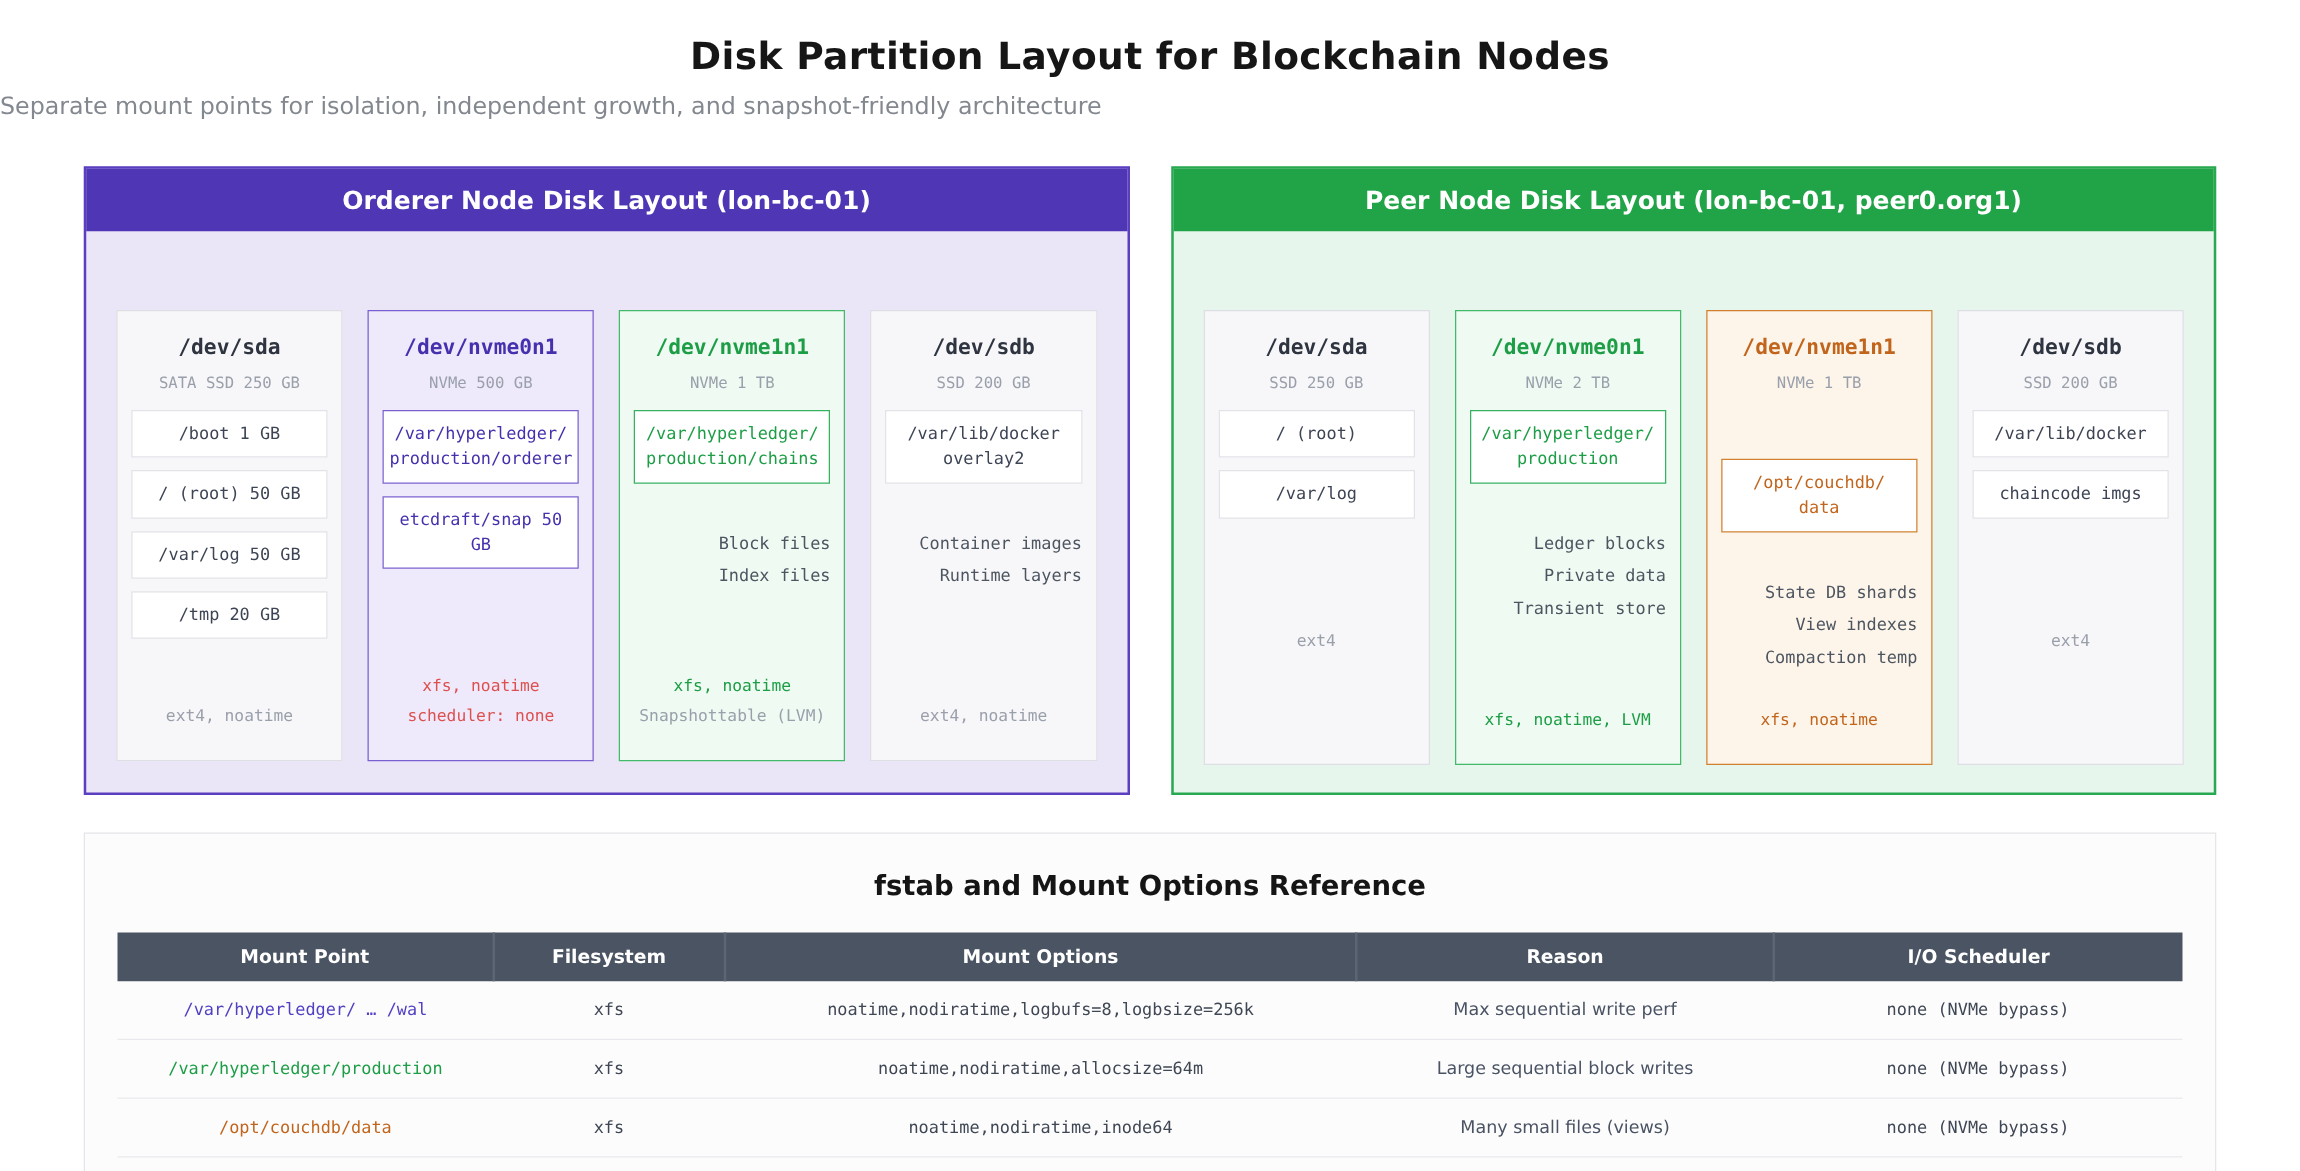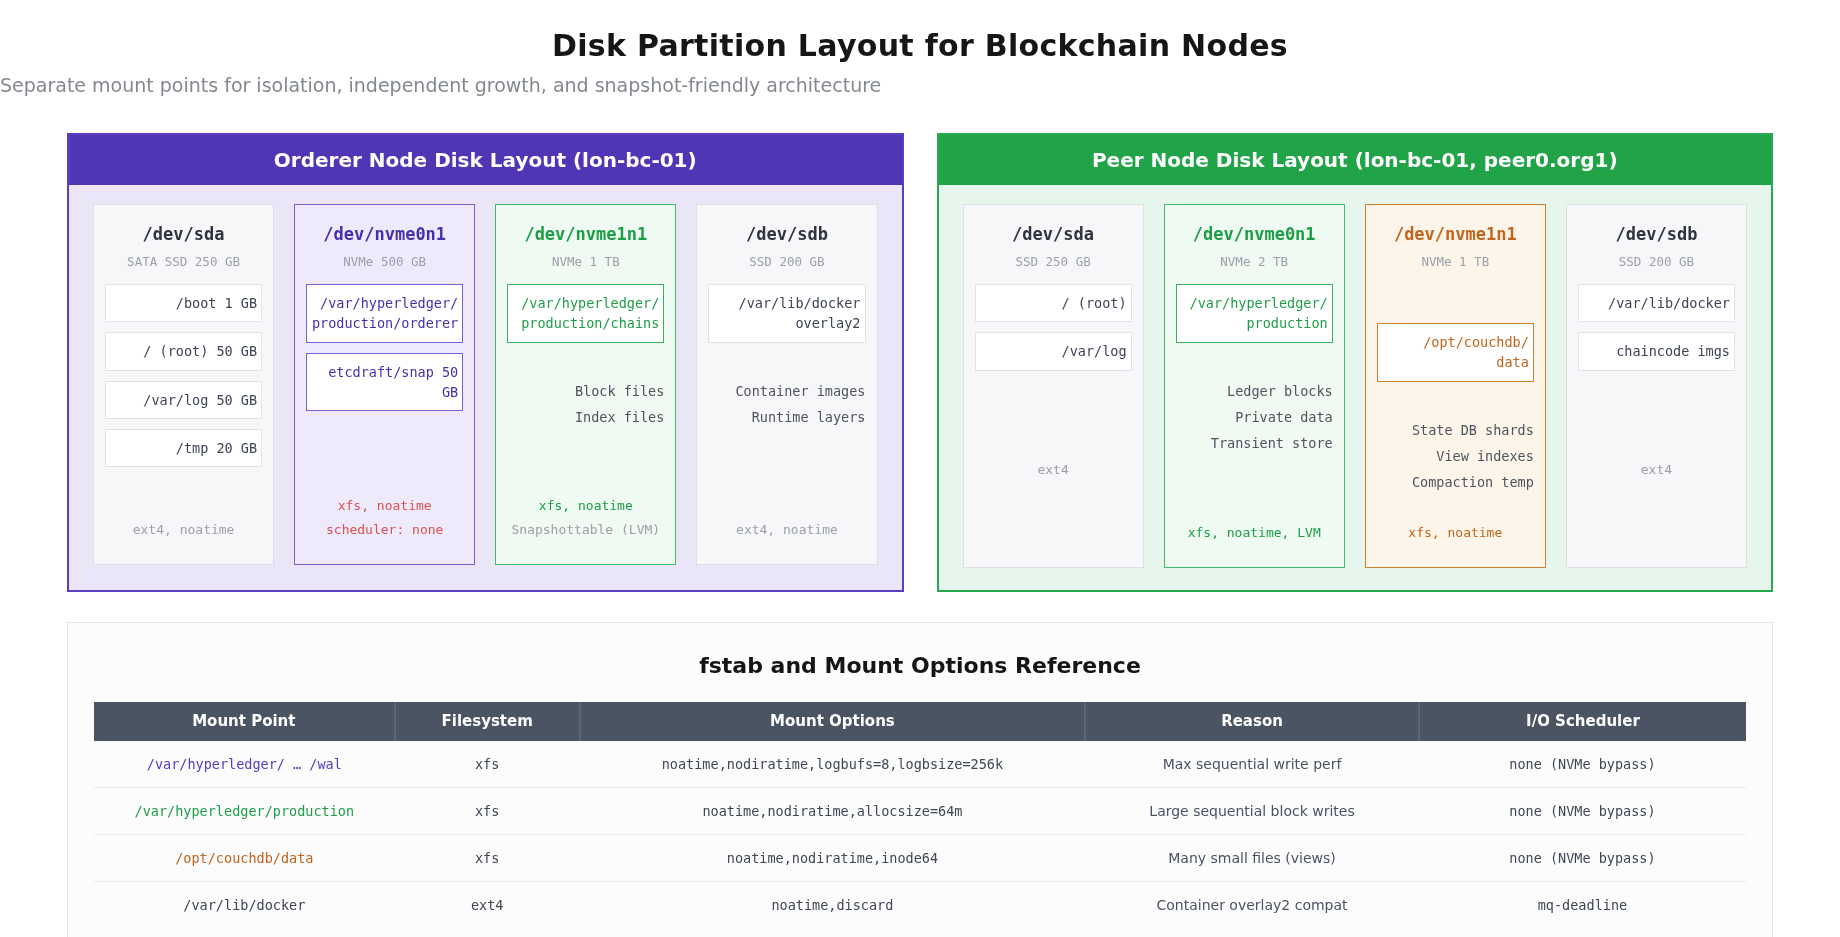--- a/index.html
+++ b/index.html
@@ -6,21 +6,21 @@
   html, body { margin:0; padding:0; }
   body {
     width: 1840px; height: 937px; background: #ffffff; overflow: hidden;
     font-family: "DejaVu Sans", "Liberation Sans", sans-serif;
   }
 
   .page-title { text-align:center; margin:28px 0 0; font-size:30px; font-weight:bold; color:#161616; letter-spacing:.3px; }
   .page-subtitle { text-align:left; margin-top:11px; font-size:19px; color:#83888f; }
 
   .panels-row { display:flex; gap:33px; margin:37px 67px 0; }
-  .panel { flex:1; border:2px solid #4d7c0f; display:flex; flex-direction:column; }
+  .panel { flex:1; border:2px solid #4d7c0f; display:flex; flex-direction:column;gap:44px; }
   .panel-orderer { border-color: var(--orderer_border); background: var(--orderer_body); }
   .panel-peer    { border-color: var(--peer_border);    background: var(--peer_body); }
   .panel-header { height:50px; display:flex; align-items:center; justify-content:center;
                   color:#fff; font-size:20px; font-weight:bold; }
   .panel-orderer .panel-header { background: var(--orderer_header); }
   .panel-peer    .panel-header { background: var(--peer_header); }
   .panel-body { display:flex; gap:20px; padding:19px 24px 22px; }
 
   .disk-card { flex:1; min-height:277px; display:flex; flex-direction:column;
                padding:13px 11px 14px; border:1.5px solid; background:#fff; }
@@ -31,21 +31,21 @@
 
   .disk-device { text-align:center; font-family:"DejaVu Sans Mono","Liberation Mono",monospace;
                  font-weight:bold; font-size:17px; margin-top:6px; color:#2e3440; }
   .v-purple .disk-device { color:#4730ad; }
   .v-green  .disk-device { color: var(--green); }
   .v-orange .disk-device { color: var(--orange); }
   .disk-spec { text-align:center; font-family:"DejaVu Sans Mono","Liberation Mono",monospace;
                font-size:12.5px; color:#9aa0ab; margin:10px 0 15px; }
 
   .partition { background:#fff; border:1px solid #e2e2e8; padding:8px 4px; margin-bottom:10px;
-               text-align:right; font-family:"DejaVu Sans Mono","Liberation Mono",monospace;
+               text-align:center; font-family:"DejaVu Sans Mono","Liberation Mono",monospace;
                font-size:13.5px; line-height:1.5; color:#3d4454; white-space:pre-line; }
   .v-purple .partition { border-color:#7a5fd0; color:#4730ad; }
   .v-green  .partition { border-color:#35b160; color: var(--green); }
   .v-orange .partition { border-color:#d0802e; color: var(--orange); margin-top: 39px; }
 
   .disk-notes { margin-top:20px; text-align:right; }
   .disk-note  { font-family:"DejaVu Sans Mono","Liberation Mono",monospace; font-size:13.5px;
                 color:#4c5560; margin:10px 0; }
 
   .disk-footers { margin-top:auto; padding:16px 0 4px; text-align:center; }

